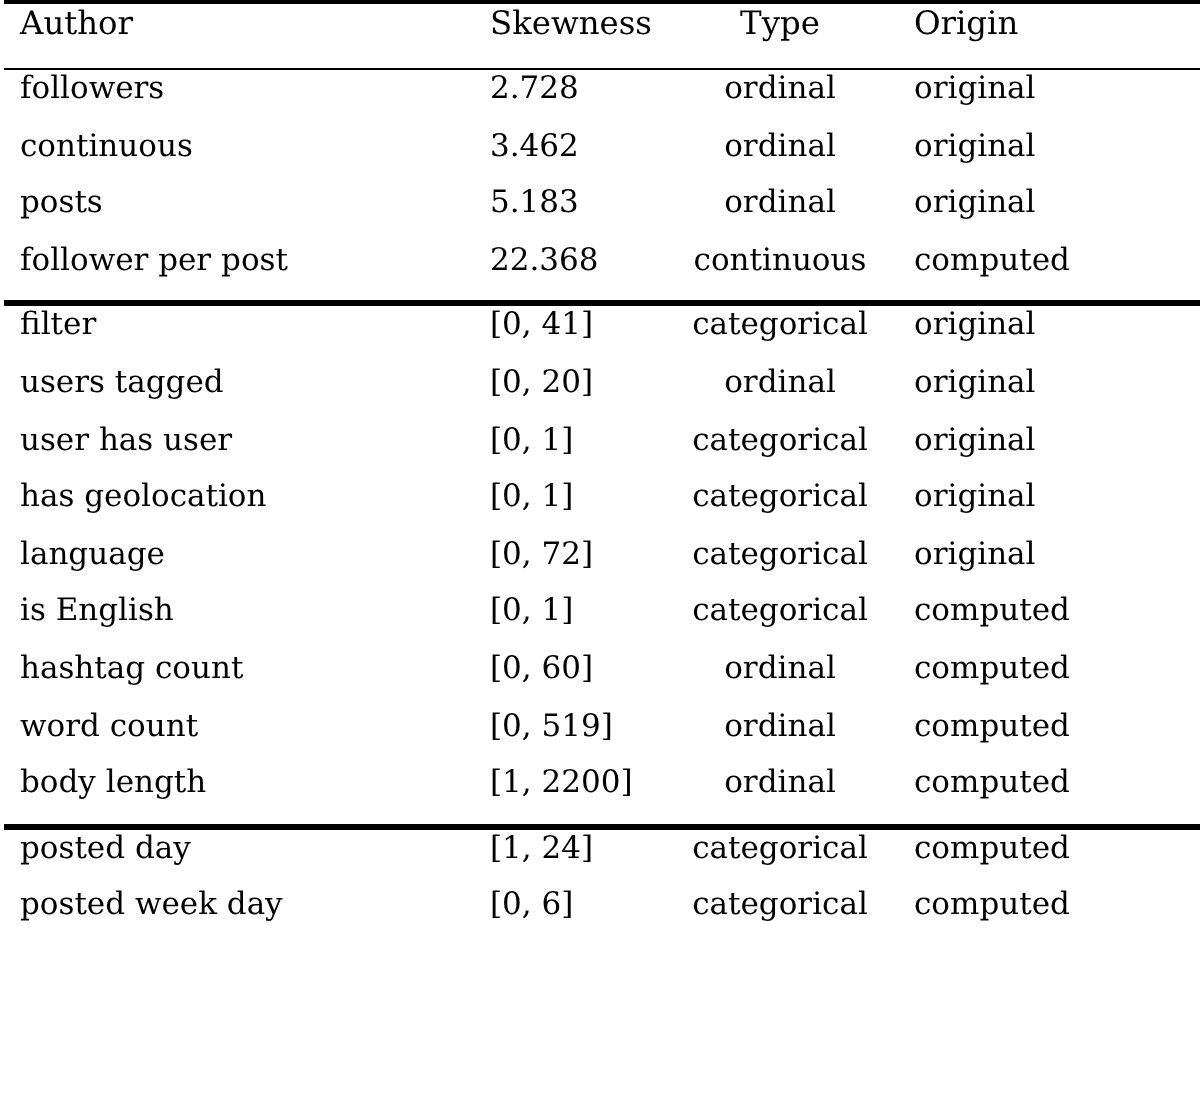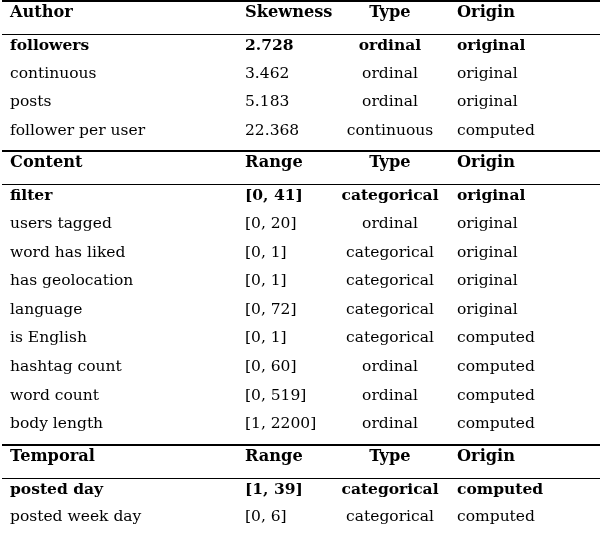--- a/index.html
+++ b/index.html
@@ -45,21 +45,21 @@
     white-space: nowrap;
   }
 
   .cell-name   { text-align: left;   padding-left: 8px; }
   .cell-value  { text-align: left;  padding-right: 2px; }
   .cell-type   { text-align: center; }
   .cell-origin { text-align: left; padding-right: 6px; }
 
   
   tr.hdr-row th {
-    font-weight: bold;
+    font-weight: normal;
     font-size: 16.2px;
     height: 28px;
     font-family: "DejaVu Serif", "Liberation Serif", serif;
   }
   tr.hdr-row th.cell-name { padding-left: 8px; }
 
   
   tr.rule-top td {
     height: 0;
     padding: 0;
@@ -71,21 +71,21 @@
     border-top: 1.3px solid #000;
   }
   tr.rule-section td {
     height: 0;
     padding: 0;
     border-top: 2.4px solid #000;
   }
 
   
   tr.body-row td { padding-top: 1px; }
-  tr.body-row.first td { padding-top: 2px; font-weight: bold; }
+  tr.body-row.first td { padding-top: 2px; }
 
   tr.hdr-row th { padding-bottom: 2px; padding-top: 2px; }
 </style>
 </head>
 <body>
 
 <div class="table-wrap">
   <table class="data-table">
     <colgroup>
       <col class="c-name">
@@ -118,51 +118,45 @@
           <td class="cell-type">ordinal</td>
           <td class="cell-origin">original</td>
         </tr>
         <tr class="body-row">
           <td class="cell-name">posts</td>
           <td class="cell-value">5.183</td>
           <td class="cell-type">ordinal</td>
           <td class="cell-origin">original</td>
         </tr>
         <tr class="body-row">
-          <td class="cell-name">follower per user</td>
+          <td class="cell-name">follower per post</td>
           <td class="cell-value">22.368</td>
           <td class="cell-type">continuous</td>
           <td class="cell-origin">computed</td>
         </tr>
         <tr class="rule-section">
           <td colspan="4"></td>
-        </tr>
-        <tr class="hdr-row">
-          <th class="cell-name">Content</th>
-          <th class="cell-value">Range</th>
-          <th class="cell-type">Type</th>
-          <th class="cell-origin">Origin</th>
         </tr>
         <tr class="rule-mid">
           <td colspan="4"></td>
         </tr>
         <tr class="body-row first">
           <td class="cell-name">filter</td>
           <td class="cell-value">[0, 41]</td>
           <td class="cell-type">categorical</td>
           <td class="cell-origin">original</td>
         </tr>
         <tr class="body-row">
           <td class="cell-name">users tagged</td>
           <td class="cell-value">[0, 20]</td>
           <td class="cell-type">ordinal</td>
           <td class="cell-origin">original</td>
         </tr>
         <tr class="body-row">
-          <td class="cell-name">word has liked</td>
+          <td class="cell-name">user has user</td>
           <td class="cell-value">[0, 1]</td>
           <td class="cell-type">categorical</td>
           <td class="cell-origin">original</td>
         </tr>
         <tr class="body-row">
           <td class="cell-name">has geolocation</td>
           <td class="cell-value">[0, 1]</td>
           <td class="cell-type">categorical</td>
           <td class="cell-origin">original</td>
         </tr>
@@ -192,32 +186,26 @@
         </tr>
         <tr class="body-row">
           <td class="cell-name">body length</td>
           <td class="cell-value">[1, 2200]</td>
           <td class="cell-type">ordinal</td>
           <td class="cell-origin">computed</td>
         </tr>
         <tr class="rule-section">
           <td colspan="4"></td>
         </tr>
-        <tr class="hdr-row">
-          <th class="cell-name">Temporal</th>
-          <th class="cell-value">Range</th>
-          <th class="cell-type">Type</th>
-          <th class="cell-origin">Origin</th>
-        </tr>
         <tr class="rule-mid">
           <td colspan="4"></td>
         </tr>
         <tr class="body-row first">
           <td class="cell-name">posted day</td>
-          <td class="cell-value">[1, 39]</td>
+          <td class="cell-value">[1, 24]</td>
           <td class="cell-type">categorical</td>
           <td class="cell-origin">computed</td>
         </tr>
         <tr class="body-row">
           <td class="cell-name">posted week day</td>
           <td class="cell-value">[0, 6]</td>
           <td class="cell-type">categorical</td>
           <td class="cell-origin">computed</td>
         </tr>
       </tbody>

